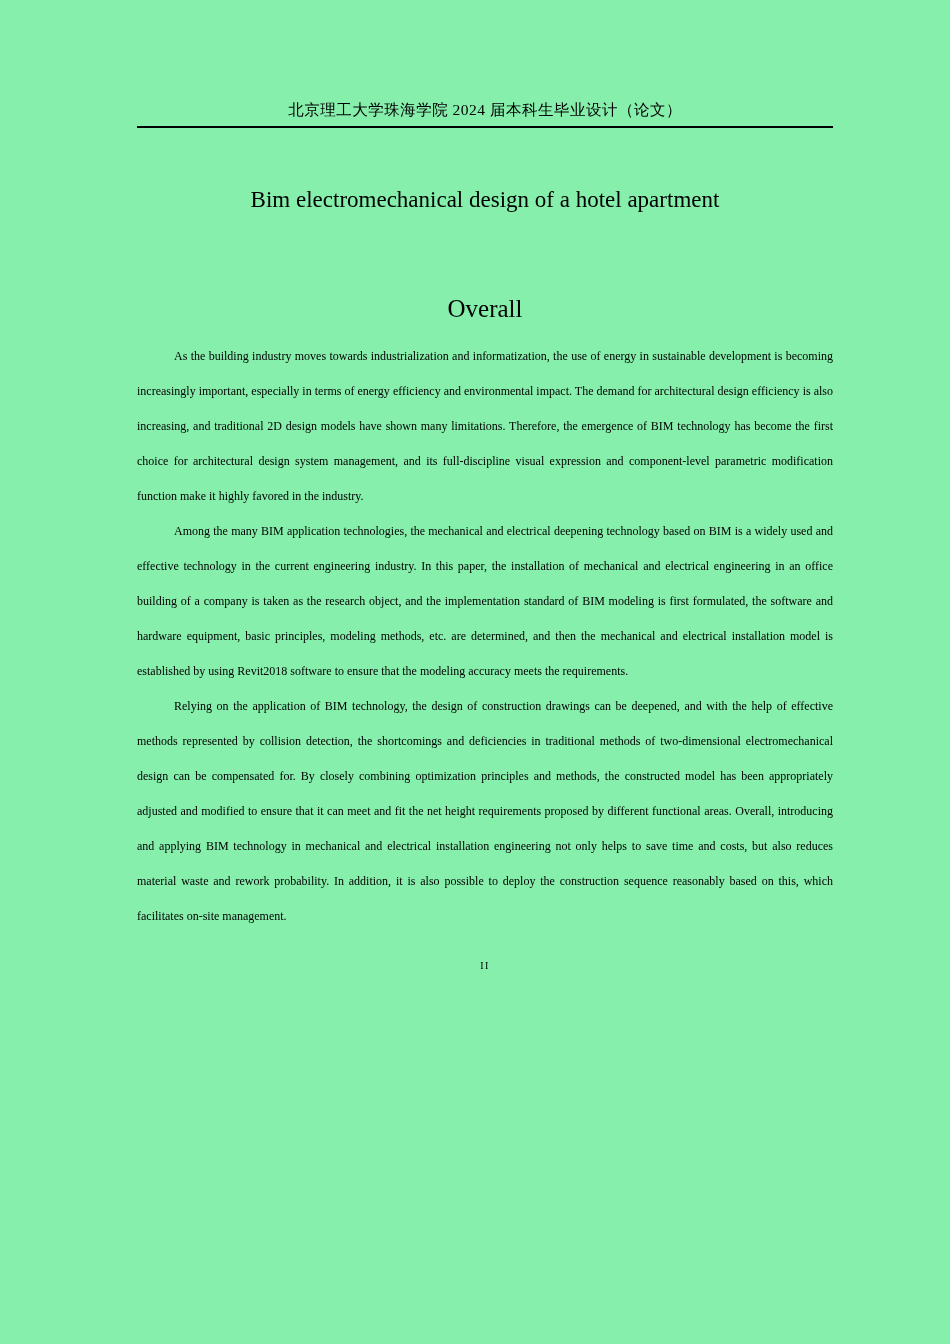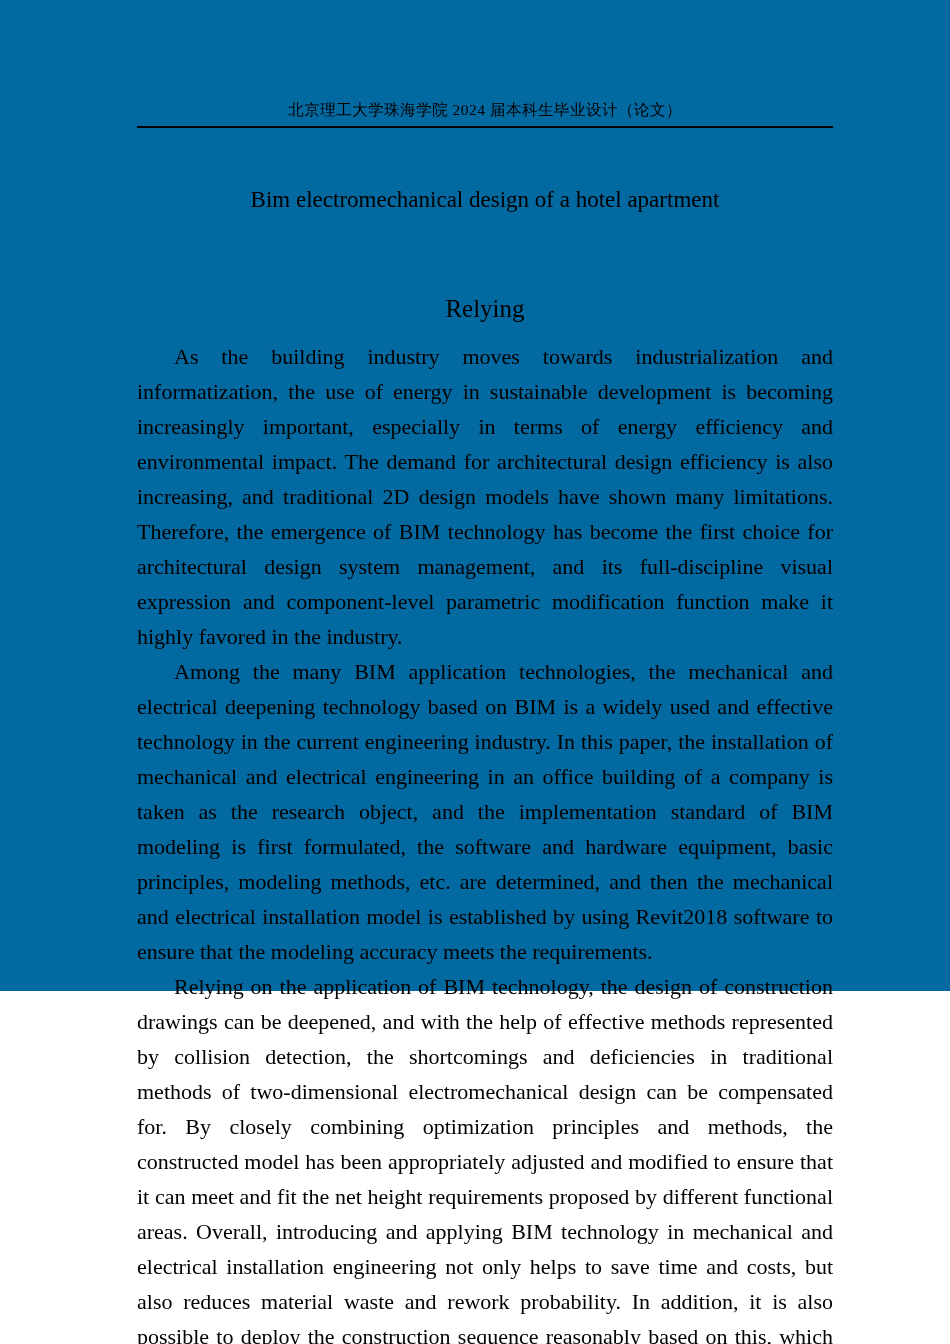--- a/index.html
+++ b/index.html
@@ -6,22 +6,22 @@
   html, body { background: #ffffff; }
   body {
     width: 950px;
     height: 1344px;
     font-family: "Liberation Serif", "DejaVu Serif", serif;
     color: #000000;
     overflow: hidden;
   }
   .page {
     width: 950px;
-    height: 991px;
-    background: #0369a1;
+    height: 1344px;
+    background: #86efac;
     padding: 0 117px 0 137px;
     position: relative;
   }
   .header-block {
     padding-top: 100px;
     padding-bottom: 6px;
     border-bottom: 2px solid #000000;
     text-align: center;
     font-size: 15.5px;
     line-height: 20px;
@@ -38,21 +38,21 @@
     margin-top: 77px;
     text-align: center;
     font-size: 25px;
     font-weight: normal;
     line-height: 33px;
   }
   .body-text {
     margin-top: 14px;
   }
   .body-text p {
-    font-size: 22px;
+    font-size: 12px;
     line-height: 35px;
     text-align: justify;
     text-indent: 37px;
   }
   .page-number {
     margin-top: 26px;
     text-align: center;
     font-size: 10px;
     letter-spacing: 1.5px;
   }
@@ -61,21 +61,21 @@
 <body>
 
 <div class="page">
 
   <div class="header-block">
     <span>北京理工大学珠海学院 2024 届本科生毕业设计（论文）</span>
   </div>
 
   <h1 class="doc-title">Bim electromechanical design of a hotel apartment</h1>
 
-  <h2 class="section-heading">Relying</h2>
+  <h2 class="section-heading">Overall</h2>
 
   <div class="body-text">
     <p>As the building industry moves towards industrialization and informatization, the use of energy in sustainable development is becoming increasingly important, especially in terms of energy efficiency and environmental impact. The demand for architectural design efficiency is also increasing, and traditional 2D design models have shown many limitations. Therefore, the emergence of BIM technology has become the first choice for architectural design system management, and its full-discipline visual expression and component-level parametric modification function make it highly favored in the industry.</p>
     <p>Among the many BIM application technologies, the mechanical and electrical deepening technology based on BIM is a widely used and effective technology in the current engineering industry. In this paper, the installation of mechanical and electrical engineering in an office building of a company is taken as the research object, and the implementation standard of BIM modeling is first formulated, the software and hardware equipment, basic principles, modeling methods, etc. are determined, and then the mechanical and electrical installation model is established by using Revit2018 software to ensure that the modeling accuracy meets the requirements.</p>
     <p>Relying on the application of BIM technology, the design of construction drawings can be deepened, and with the help of effective methods represented by collision detection, the shortcomings and deficiencies in traditional methods of two-dimensional electromechanical design can be compensated for. By closely combining optimization principles and methods, the constructed model has been appropriately adjusted and modified to ensure that it can meet and fit the net height requirements proposed by different functional areas. Overall, introducing and applying BIM technology in mechanical and electrical installation engineering not only helps to save time and costs, but also reduces material waste and rework probability. In addition, it is also possible to deploy the construction sequence reasonably based on this, which facilitates on-site management.</p>
   </div>
 
   <div class="page-number">II</div>
 
 </div>

